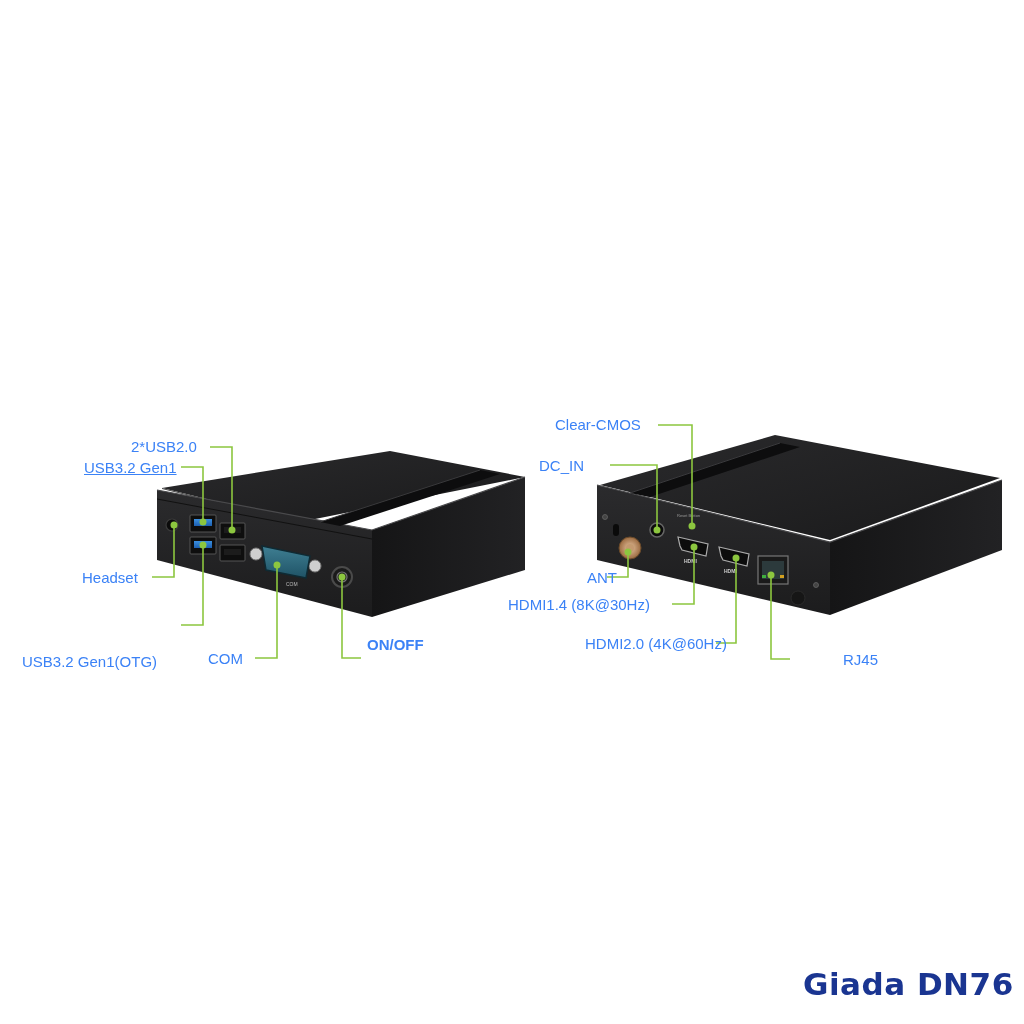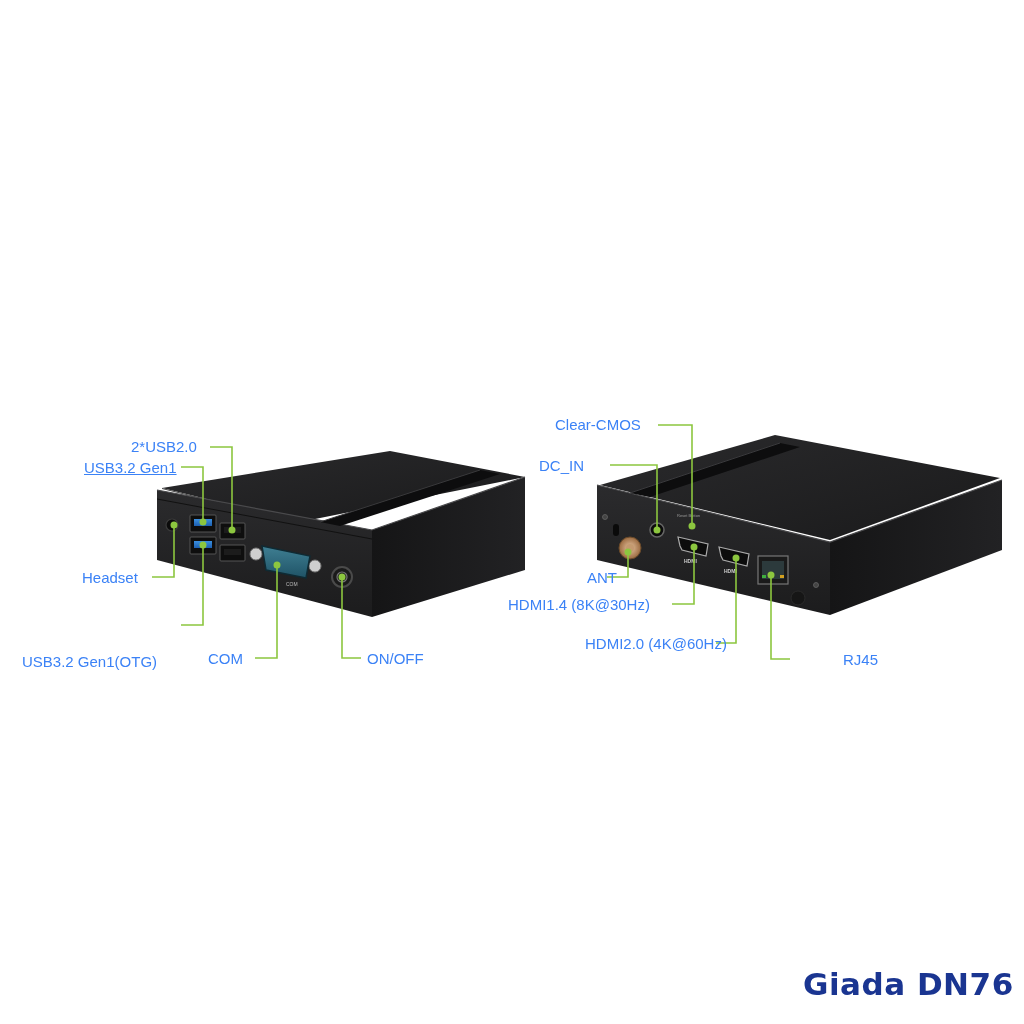--- a/index.html
+++ b/index.html
@@ -183,21 +183,21 @@
       <circle cx="736" cy="558" r="3.5"></circle>
       <circle cx="771" cy="575" r="3.5"></circle>
     </g>
   </svg>
 
   <div class="label" style="left:131px; top:439px;">2*USB2.0</div>
   <div class="label" style="left:84px; top:460px;text-decoration:underline;">USB3.2 Gen1</div>
   <div class="label" style="left:82px; top:570px;">Headset</div>
   <div class="label" style="left:22px; top:618px;margin-top:36px;">USB3.2 Gen1(OTG)</div>
   <div class="label" style="left:208px; top:651px;">COM</div>
-  <div class="label" style="left:367px; top:651px;">ON/OFF</div>
+  <div class="label" style="left:367px; top:637px;font-weight:bold;">ON/OFF</div>
 
   <div class="label" style="left:555px; top:417px;">Clear-CMOS</div>
   <div class="label" style="left:539px; top:458px;">DC_IN</div>
   <div class="label" style="left:587px; top:570px;">ANT</div>
   <div class="label" style="left:508px; top:597px;">HDMI1.4 (8K@30Hz)</div>
   <div class="label" style="left:553px; top:636px;margin-left:32px;">HDMI2.0 (4K@60Hz)</div>
   <div class="label" style="left:843px; top:652px;">RJ45</div>
 
   <div class="brand">Giada DN76</div>
 </div>

